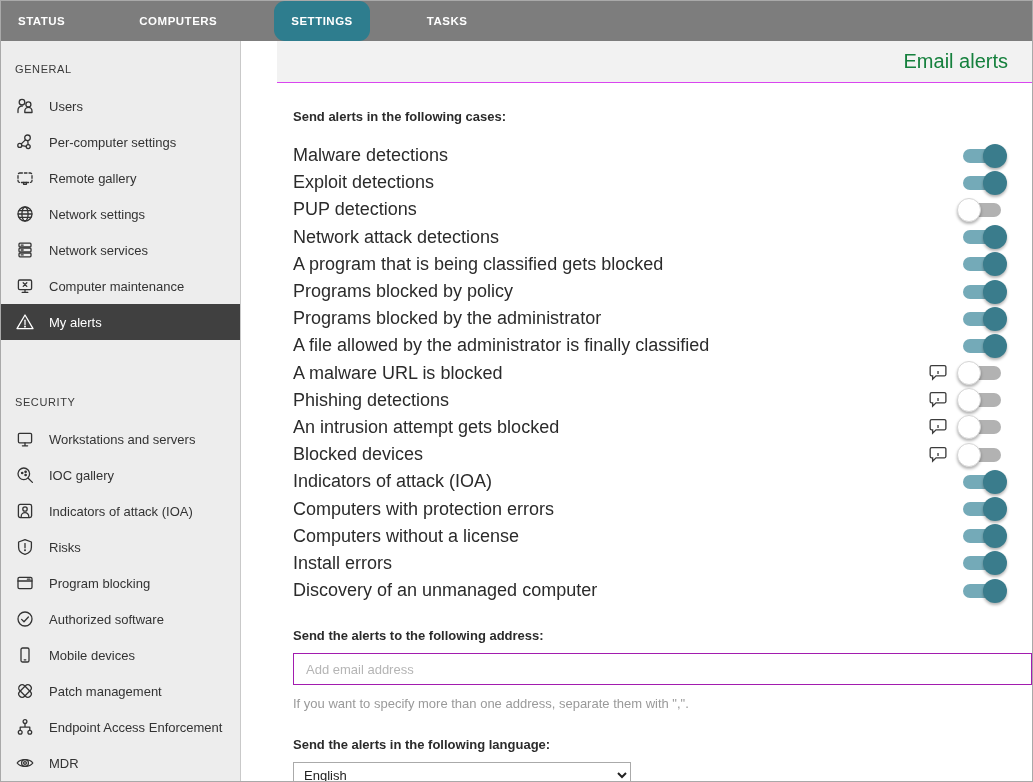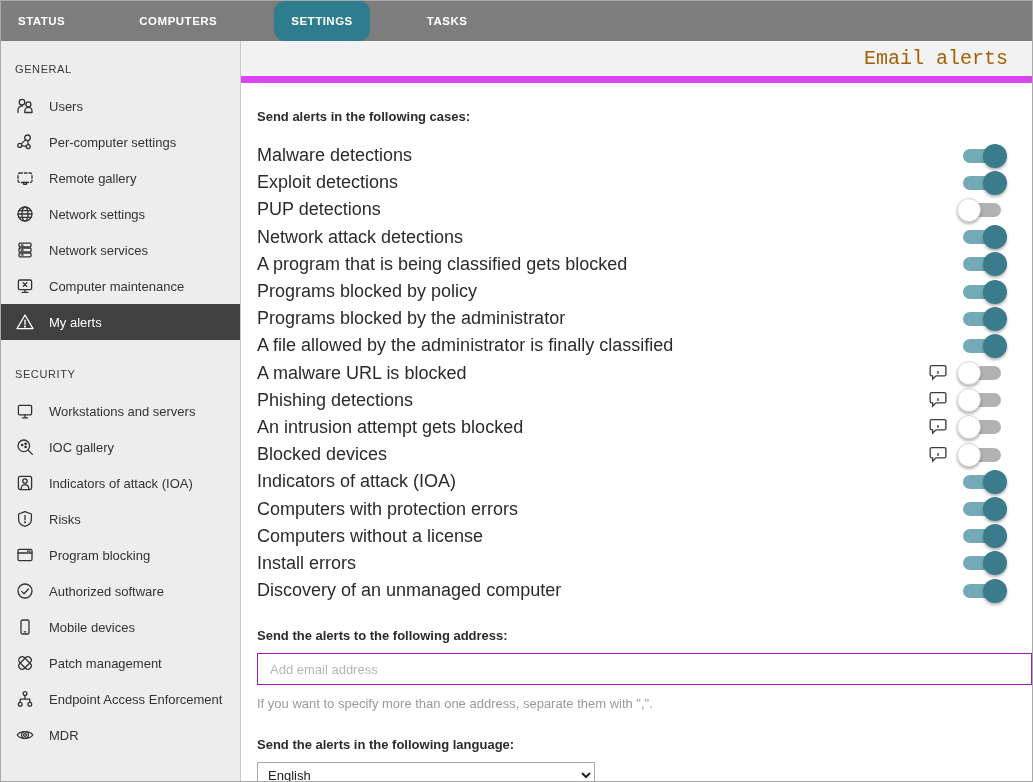--- a/index.html
+++ b/index.html
@@ -10,39 +10,39 @@
     display:flex; flex-direction:column; overflow:hidden; background:#fff;
   }
   
   .topnav { height:40px; background:#7d7d7d; display:flex; flex-shrink:0;gap:40px; }
   .tab {
     color:#fff; font-size:11.5px; font-weight:bold; letter-spacing:.5px;
     padding:0 17px; display:flex; align-items:center; cursor:pointer;
   }
   .tab.active { background:#2e7d8e;border-radius:11px; }
   
-  .body-wrap { flex:1; display:flex; min-height:0; }
+  .body-wrap { flex:1; display:flex; min-height:0;gap:36px; }
   .sidebar {
     width:240px; flex-shrink:0; background:#ededed;
     border-right:1px solid #c9c9c9; padding-top:8px; overflow:hidden;
   }
   .section-label { font-size:11px; color:#3a3a3a; letter-spacing:.6px; padding:14px 14px 13px; }
-  .section + .section .section-label { padding-top:28px; }
+  .section + .section .section-label { padding-top:28px;margin-top:28px; }
   .side-item {
     height:36px; display:flex; align-items:center; gap:14px;
     padding-left:14px; font-size:13px; color:#333; cursor:pointer; white-space:nowrap;
   }
   .side-item svg { width:20px; height:20px; flex-shrink:0; }
   .side-item.selected { background:#404040; color:#fff; }
   
   .main { flex:1; display:flex; flex-direction:column; background:#fff; min-width:0; }
   .page-header {
-    height:42px; flex-shrink:0; background:#f2f2f2; border-bottom:7px solid #d946ef;
+    height:42px; flex-shrink:0; background:#f2f2f2; border-bottom:1px solid #d946ef;
     display:flex; align-items:center; justify-content:flex-end;
-    padding-right:24px; font-size:20px; color:#a16207;font-family:Liberation Mono, monospace;
+    padding-right:24px; font-size:20px; color:#15803d;
   }
   .content { flex:1; padding:26px 0 0 16px; overflow:hidden; }
   .bold-heading { font-size:13px; font-weight:bold; color:#2b2b2b; }
   .toggle-list { margin-top:18px; }
   .toggle-row { height:27.2px; display:flex; align-items:center; }
   .row-label { flex:1; font-size:18px; color:#2b2b2b; }
   .row-right { display:flex; align-items:center; gap:9px; padding-right:25px; }
   
   .toggle { position:relative; width:50px; height:24px; cursor:pointer; flex-shrink:0; }
   .toggle .track { position:absolute; top:5px; height:14px; width:40px; border-radius:7px; }

